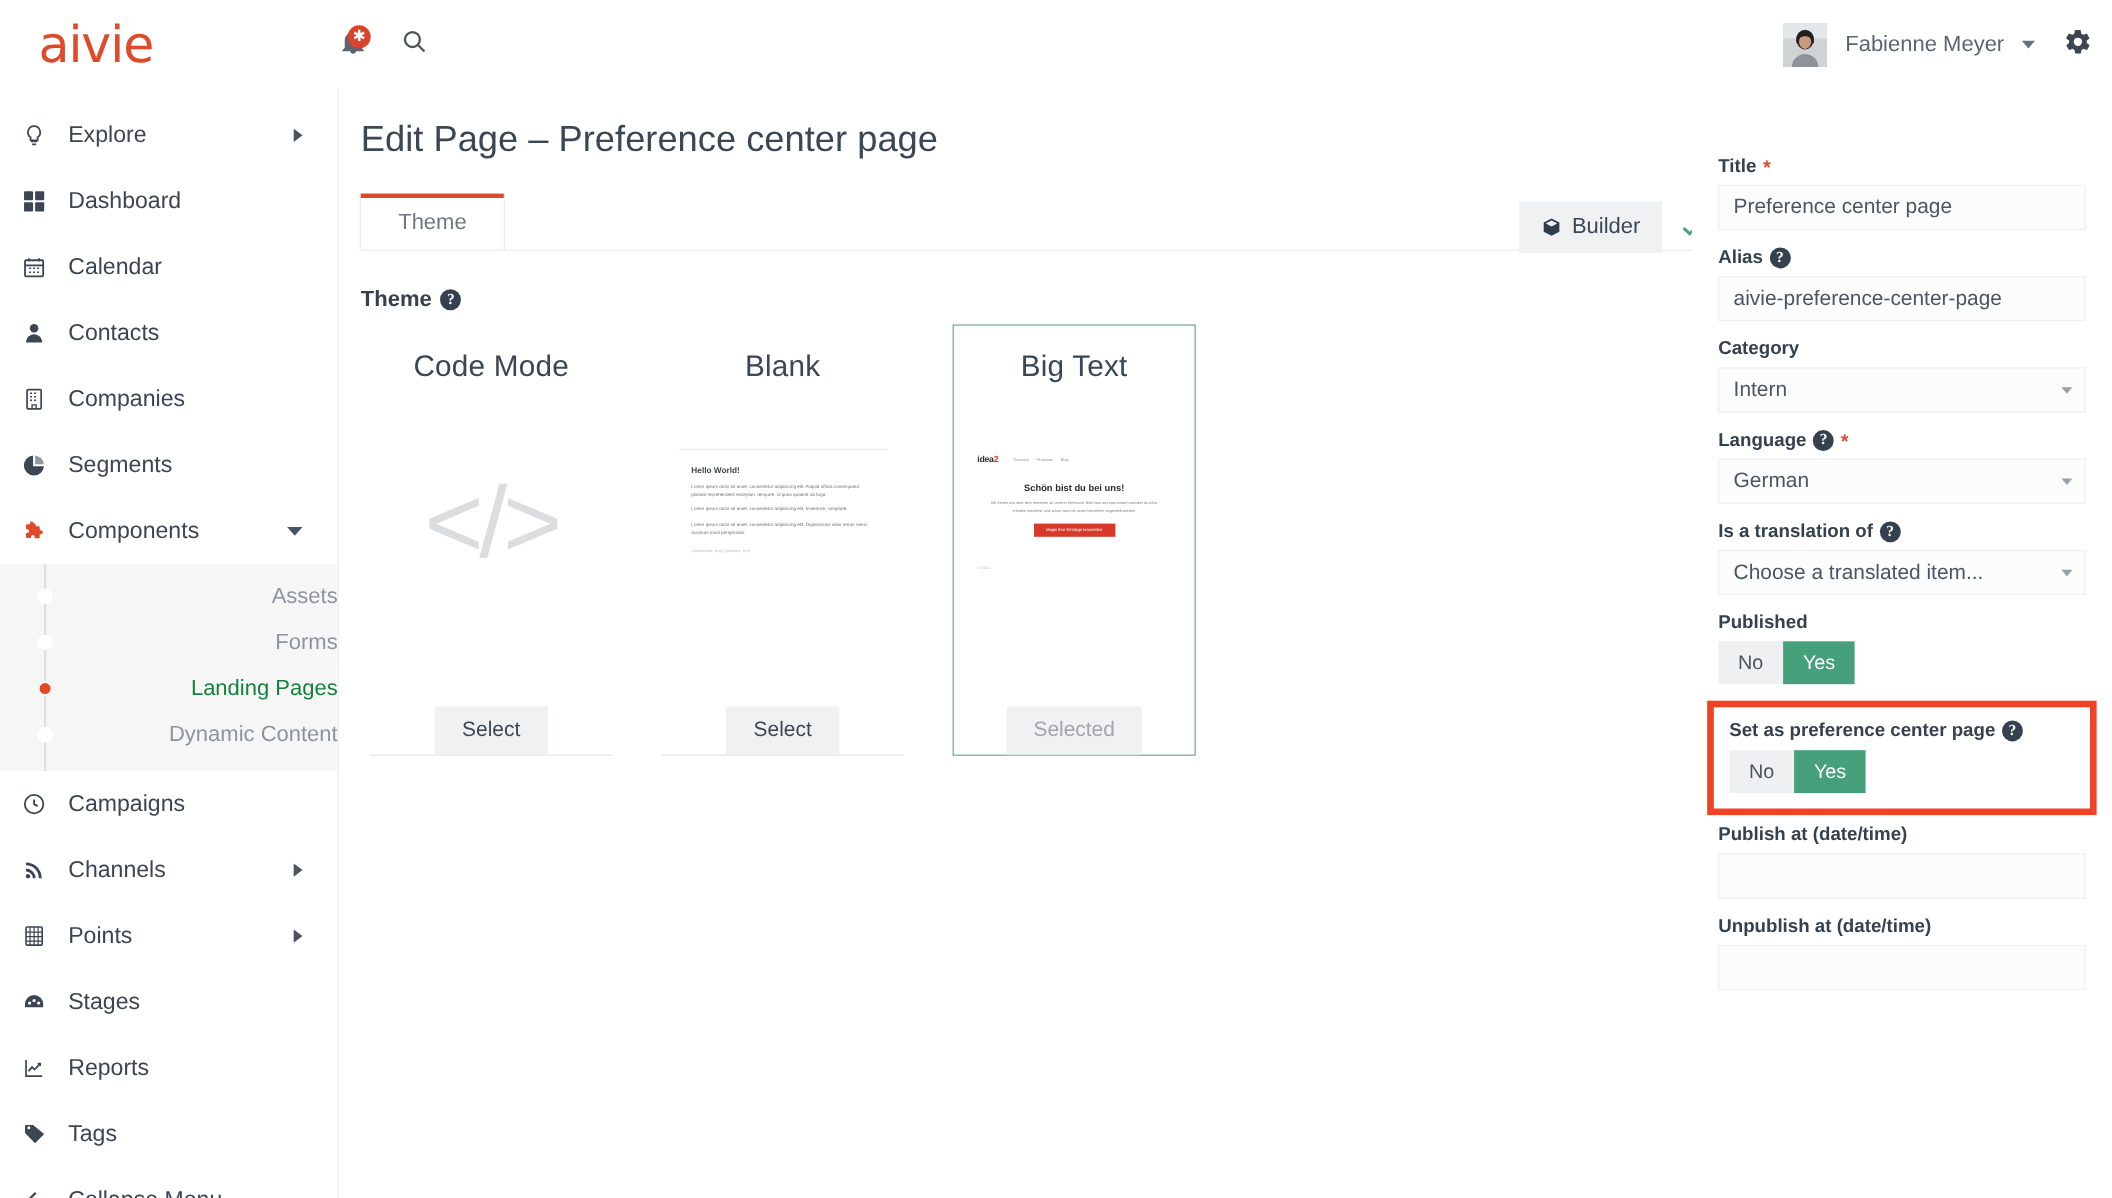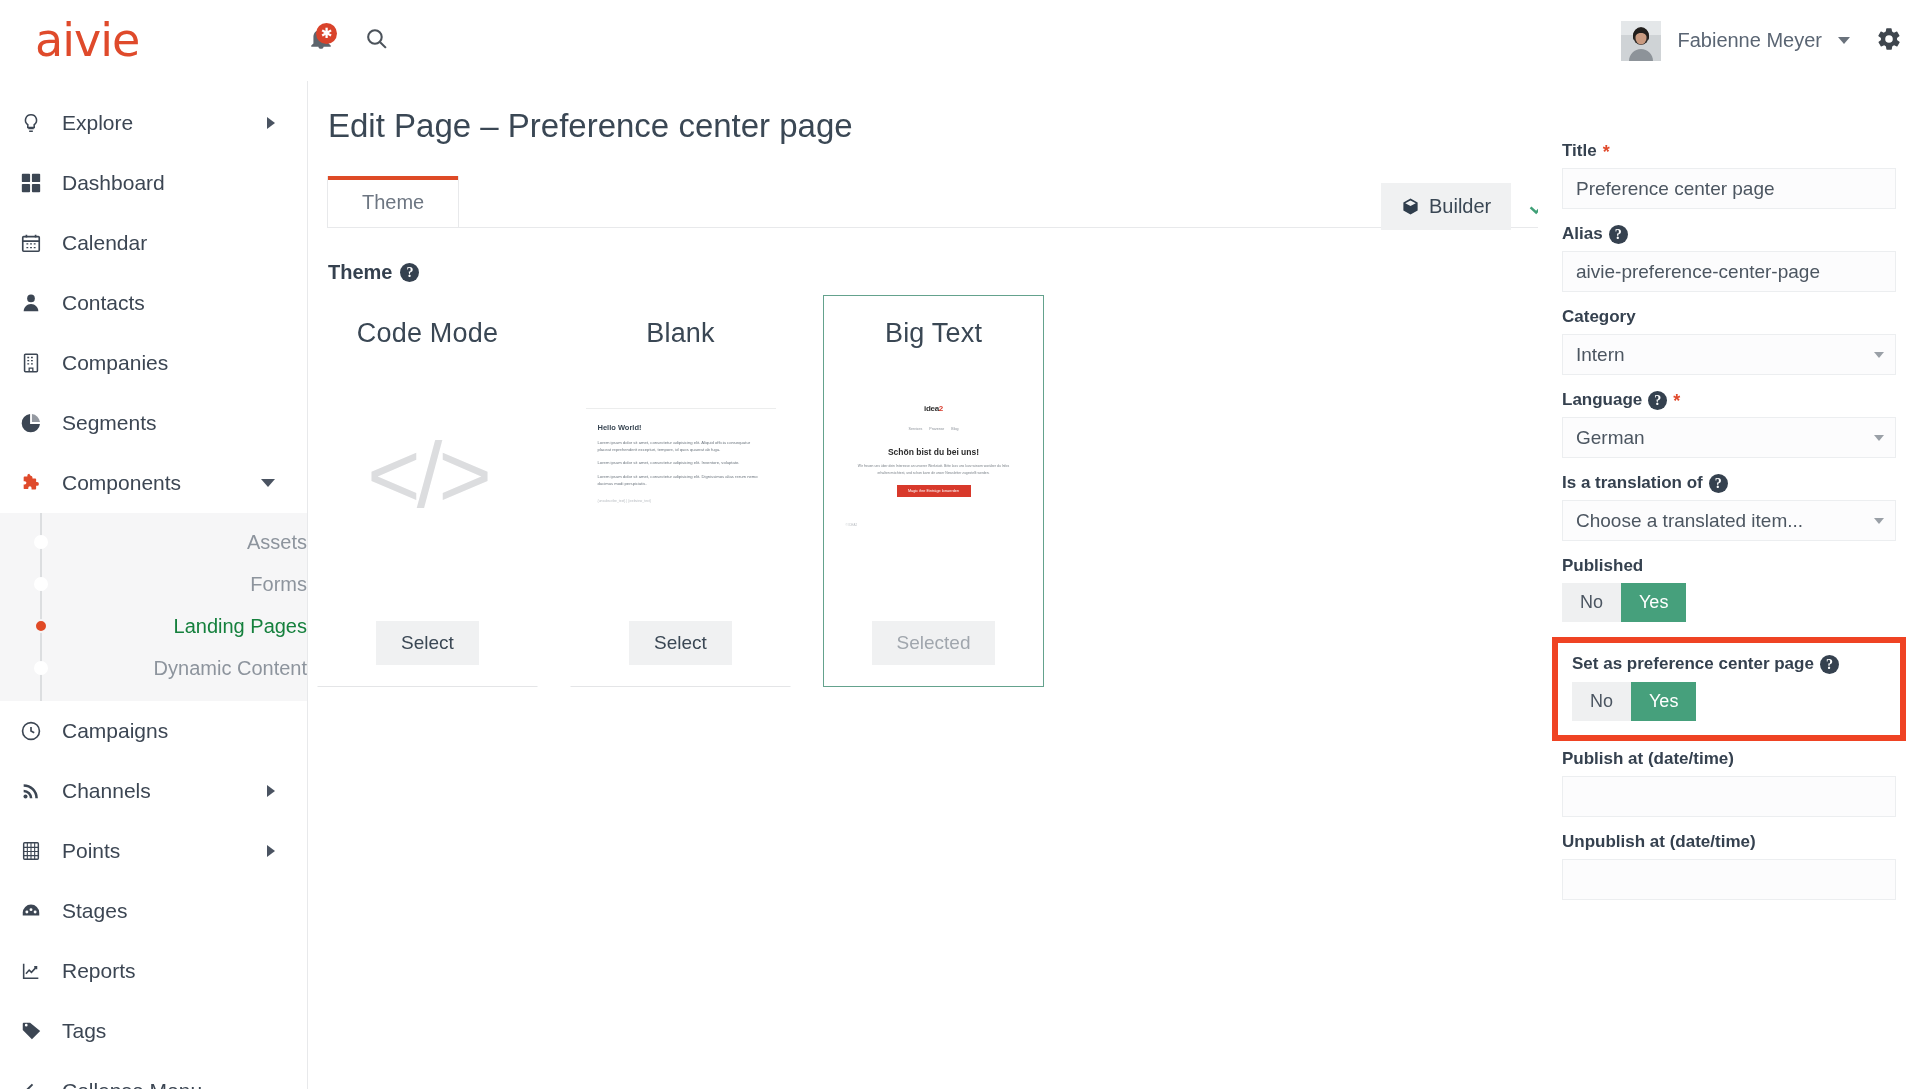--- a/index.html
+++ b/index.html
@@ -123,41 +123,41 @@
     display: flex; align-items: center; gap: 8px;
   }
   .help-icon {
     display: inline-flex; width: 19px; height: 19px; border-radius: 50%;
     background: #35414f; color: #fff; font-size: 14px; font-weight: bold;
     align-items: center; justify-content: center;
     font-family: "Liberation Serif", serif;
   }
 
   .cards {
-    position: absolute; top: 214px; left: 9px;
-    display: flex; gap: 0;
+    position: absolute; top: 214px; left: 28px;
+    display: flex; gap: 12px;
   }
   .card {
     width: 221px; height: 392px; position: relative;
     border: 1px solid transparent; border-bottom: 1px solid #e4e5e7;
     display: flex; flex-direction: column; align-items: center;
     margin-right: 32px;
   }
   .card.selected {
     border: 1px solid #64a28d; border-bottom-color: #64a28d;
   }
   .card-title {
     font-size: 27px; font-weight: 400; color: #3a4754;
     margin-top: 22px; letter-spacing: 0.2px;
   }
   .card-preview {
     flex: 1; width: 100%; display: flex; align-items: center;
     justify-content: center; padding: 6px;
   }
-  .card-footer { height: 86px; display: flex; align-items: center; }
+  .card-footer { height: 86px; display: flex; align-items: flex-end; }
   .btn-select {
     background: #f0f1f2; border: none; font-size: 19px; color: #3a4754;
     padding: 11px 25px; cursor: pointer; font-family: "Liberation Sans", sans-serif;
   }
   .btn-select.disabled { color: #a0a6ad; cursor: default; }
 
   
   .code-icon { color: #dcdddf; font-size: 92px; font-weight: 300; line-height: 1;
     font-family: "Liberation Sans", sans-serif; letter-spacing: -4px; }
 
@@ -168,21 +168,21 @@
   }
   .tb-h { font-size: 7.5px; font-weight: bold; color: #3a4754; margin-bottom: 7px; }
   .tb-p { font-size: 4.2px; line-height: 1.75; color: #6c757e; margin-bottom: 6px; }
   .tb-f { font-size: 3.4px; color: #b9bdc2; margin-top: 12px; }
 
   
   .thumb-big {
     width: 196px; background: #fff; padding: 12px 10px 14px 10px;
     transform: translateY(-8px);
   }
-  .tbg-bar { display: flex; align-items: center; gap: 14px; margin-bottom: 16px; flex-direction: column; }
+  .tbg-bar { display: flex; align-items: center; gap: 14px; margin-bottom: 16px; }
   .tbg-logo { font-size: 8px; font-weight: bold; color: #2f2f2f; letter-spacing: -0.3px; }
   .tbg-logo i { color: #d8392b; font-style: normal; }
   .tbg-nav { display: flex; gap: 7px; font-size: 3.6px; color: #8b9199; }
   .tbg-h { font-size: 8.5px; font-weight: bold; color: #2b2b2b; text-align: center; margin-bottom: 6px; }
   .tbg-p { font-size: 3.4px; color: #7b8289; text-align: center; line-height: 1.9; margin: 0 10px 9px 10px; }
   .tbg-cta {
     display: block; margin: 0 auto; background: #d8392b; color: #fff;
     font-size: 3.8px; padding: 4px 10px; text-align: center; width: 74px;
   }
   .tbg-foot { font-size: 3px; color: #b9bdc2; margin-top: 26px; }

